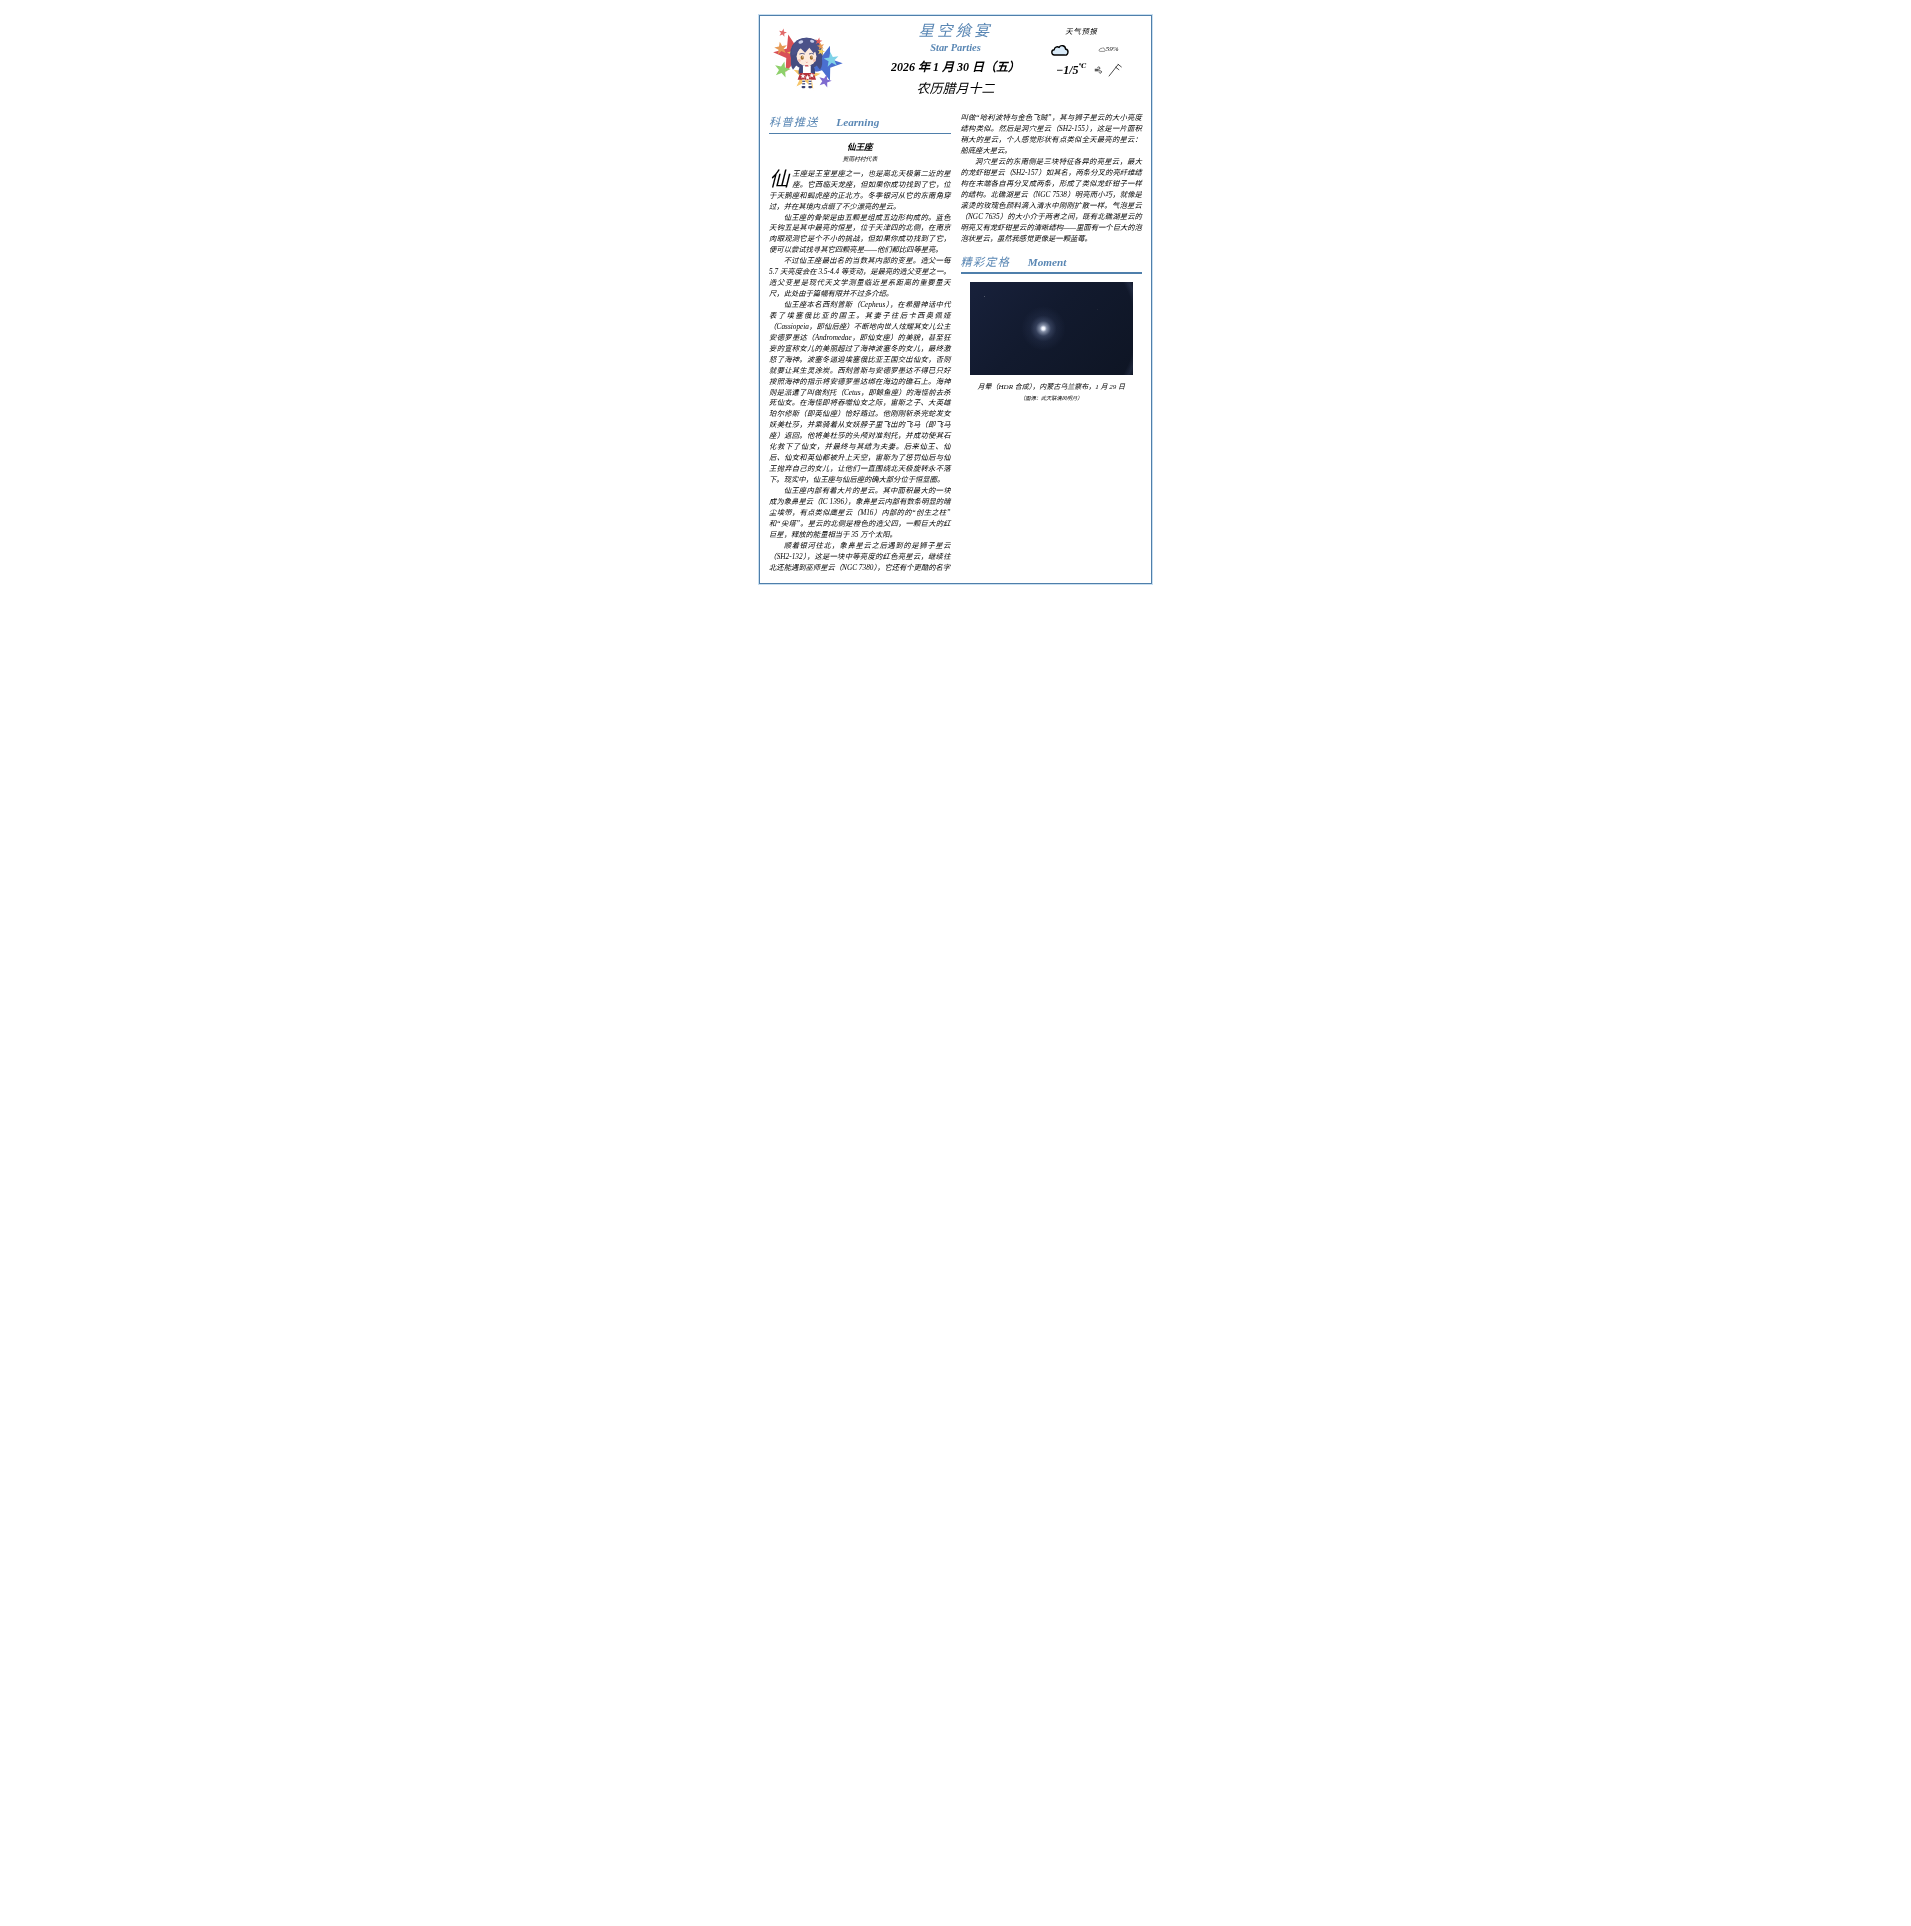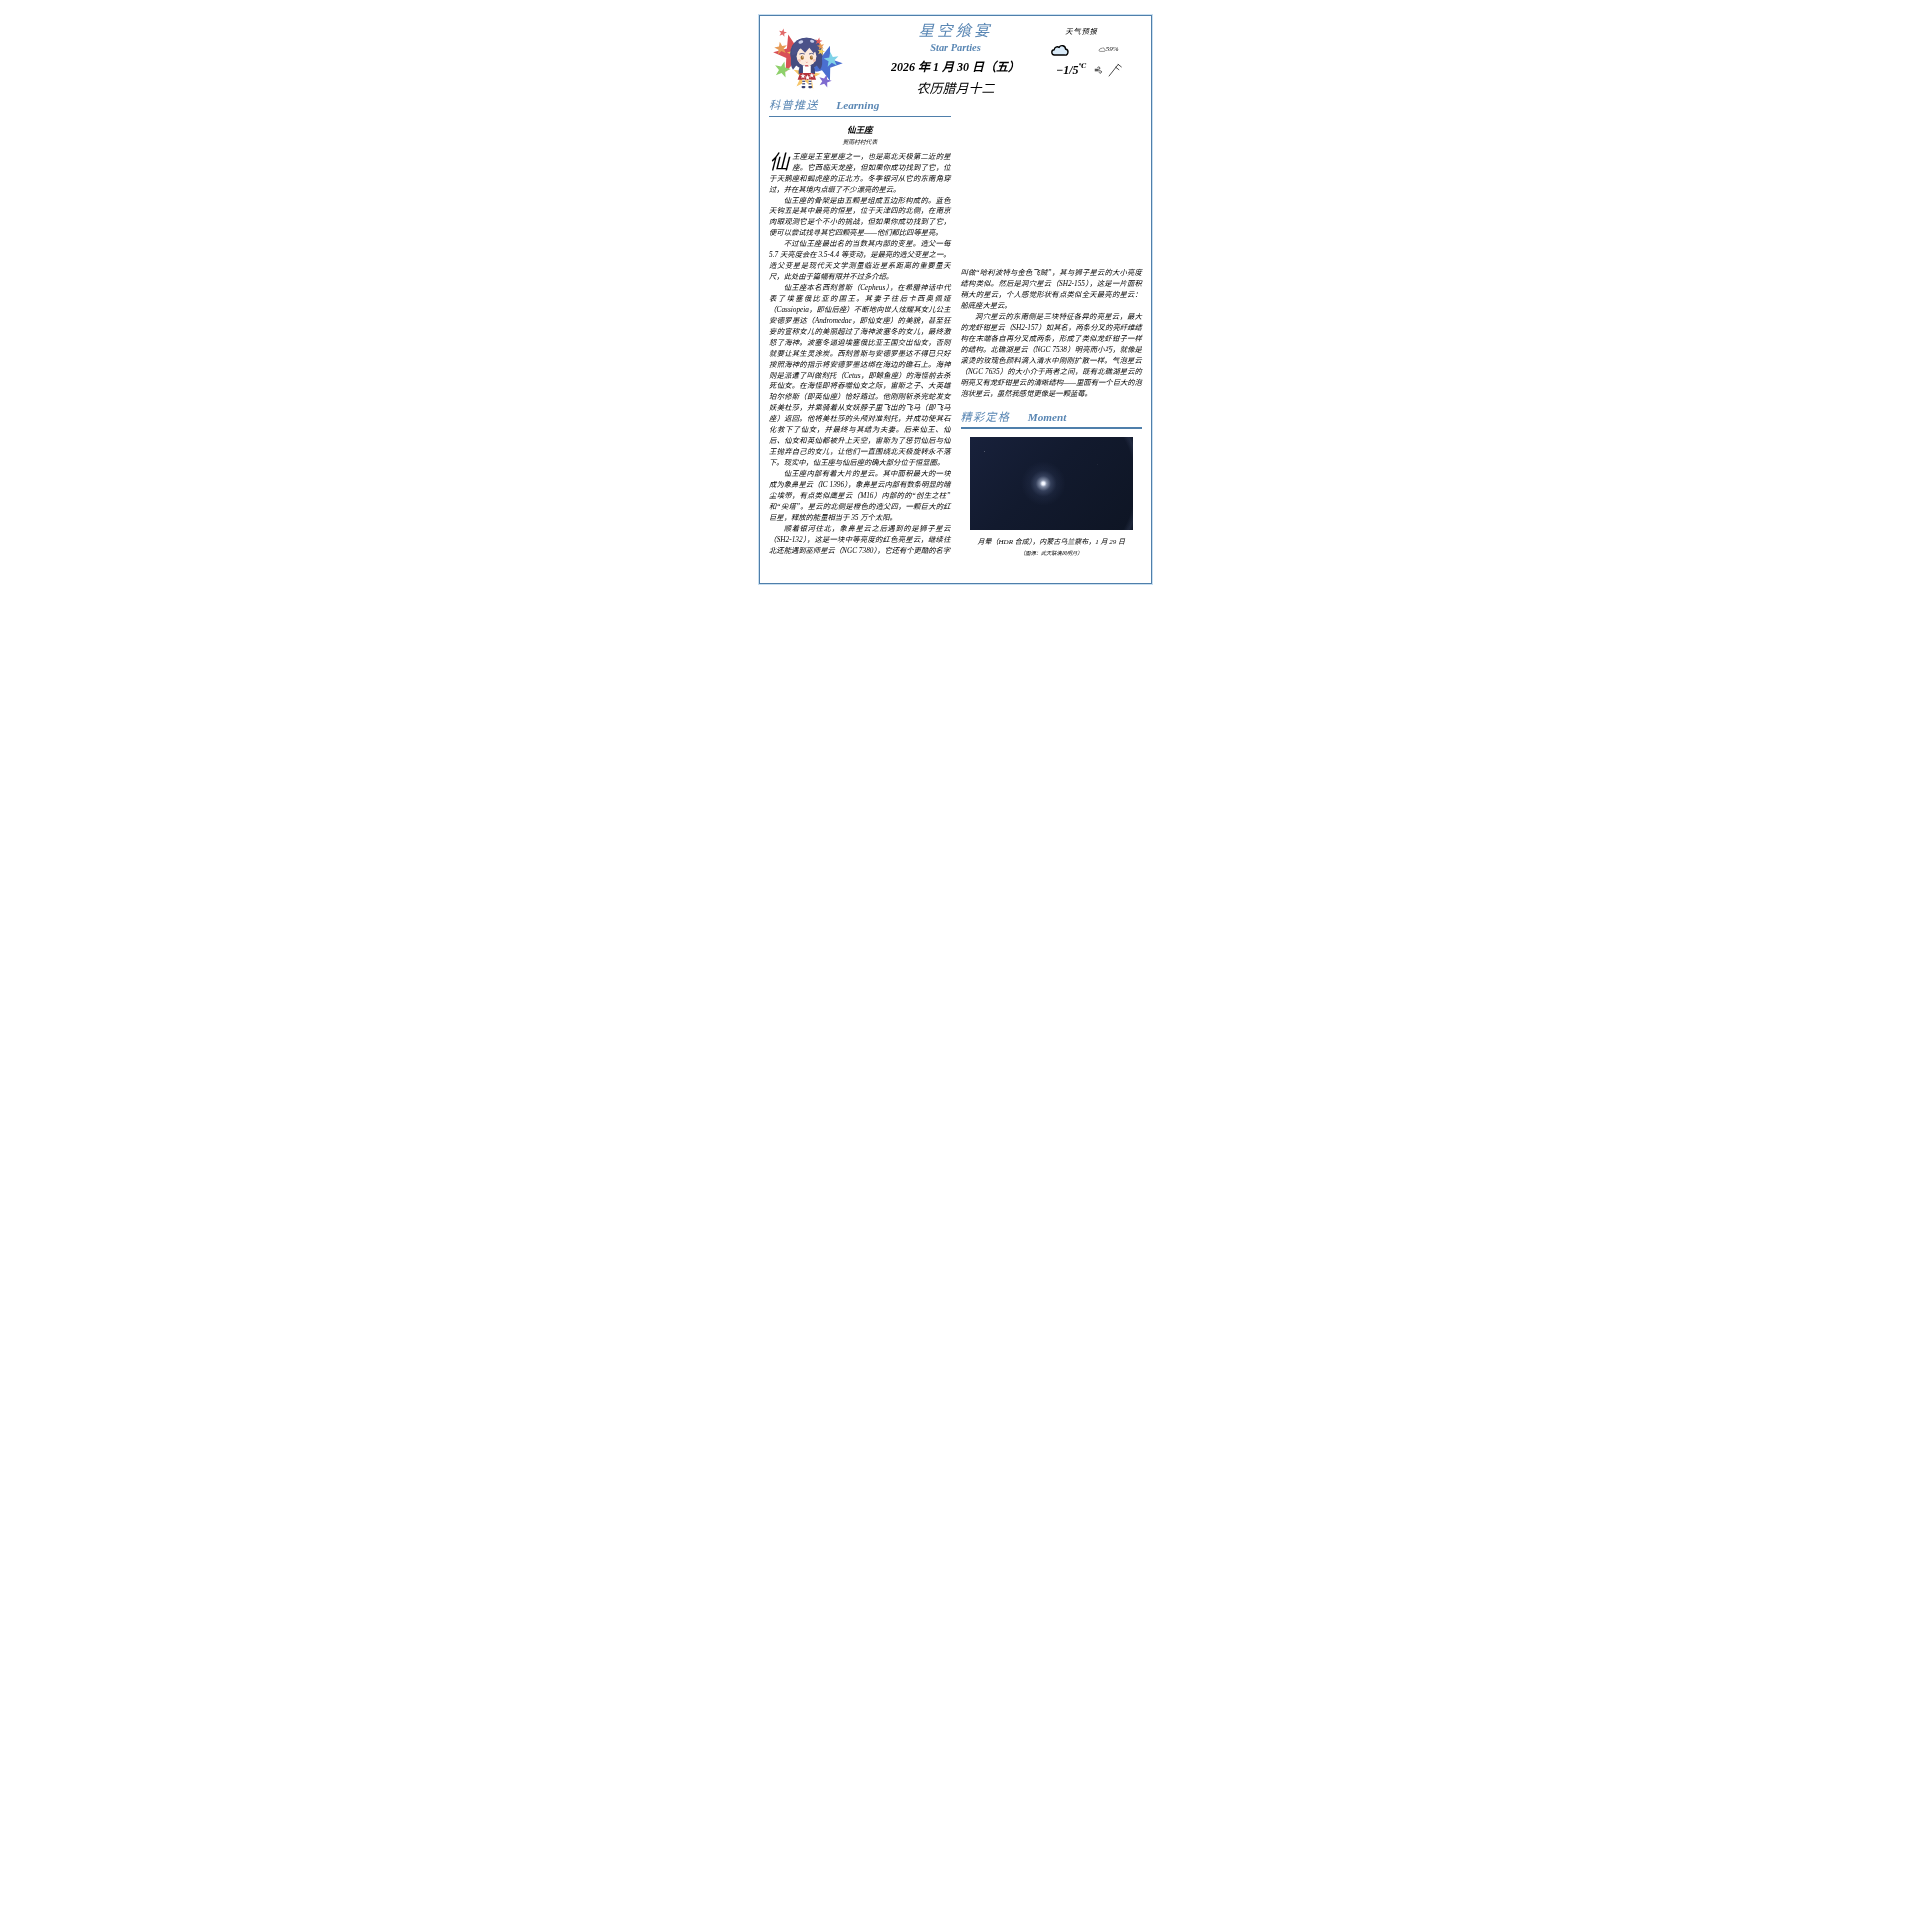--- a/index.html
+++ b/index.html
@@ -17,21 +17,21 @@
   
   .weather{position:absolute;right:12px;top:5.4px;width:97px;}
   .weather-title{font-size:7.3px;text-align:center;letter-spacing:0.8px;margin-bottom:5.4px;}
   .weather-grid{display:grid;grid-template-columns:1fr 1.1fr;row-gap:5.4px;align-items:center;justify-items:center;}
   .hum{display:flex;align-items:center;gap:0;font-size:7px;}
   .temp-wrap{font-weight:bold;white-space:nowrap;}
   .temp-val{font-size:12px;margin-left:23px;}
   .temp-unit{font-size:6.5px;vertical-align:top;line-height:1;}
   .wind-wrap{display:flex;align-items:center;gap:3.9px;}
   
-  .columns{display:flex;gap:10px;margin-top:2px;align-items:flex-end;}
+  .columns{display:flex;gap:10px;margin-top:19px;}
   .col{flex:1;min-width:0;}
   .sec-head{display:flex;align-items:baseline;color:#5a87b4;}
   .sec-zh{font-size:11.2px;letter-spacing:1.2px;}
   .sec-en{font-size:11.2px;font-weight:bold;margin-left:17.7px;}
   .sec-rule{height:1.2px;background:#4f7fab;margin:3.5px 0 6.2px;}
   .art-title{text-align:center;font-size:8.5px;font-weight:bold;margin:2.3px 0 2.3px;}
   .art-author{text-align:center;font-size:5.8px;margin-bottom:5.4px;}
   .body-text p{margin:0;font-size:7.3px;line-height:1.5;text-align:justify;}
   .body-text p.ind{text-indent:2em;}
   .dropcap{float:left;font-size:20px;line-height:.95;padding:0.8px 3.1px 0 0;}

